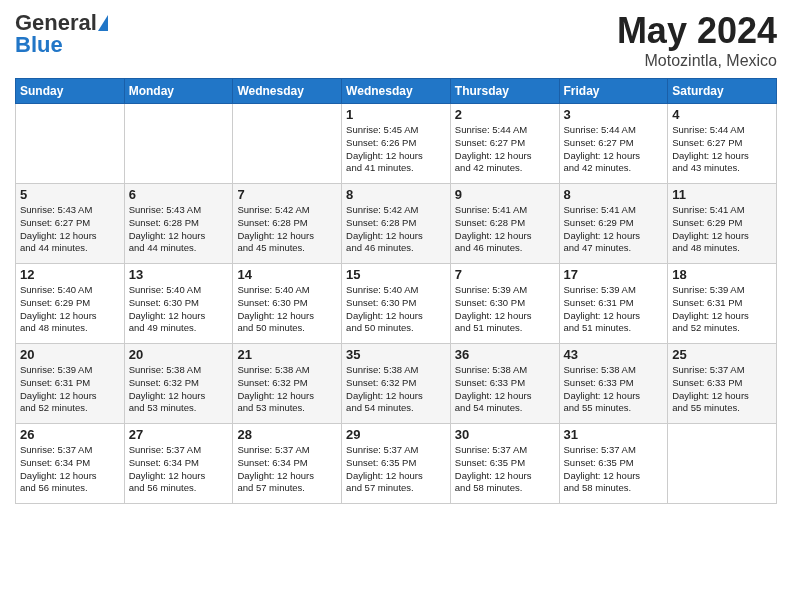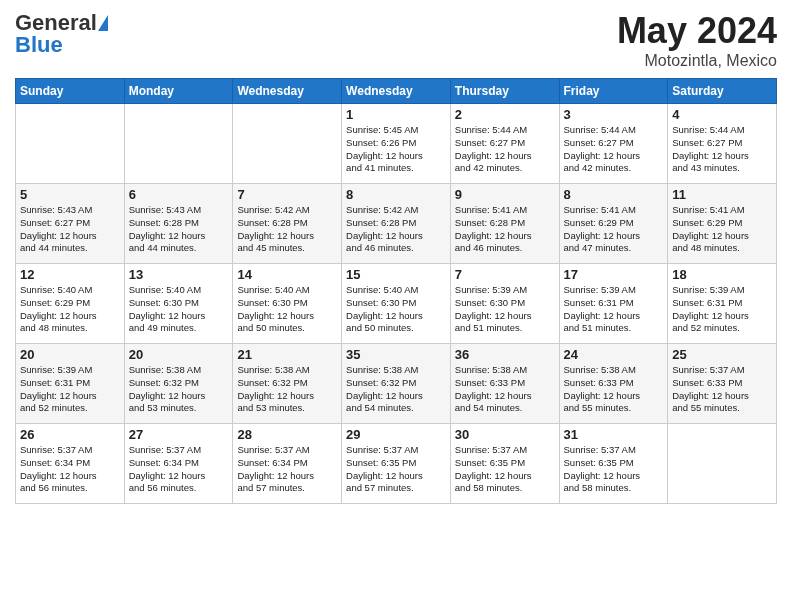--- a/index.html
+++ b/index.html
@@ -208,21 +208,21 @@
           </td>
           <td>
             <span class="day-number">35</span>
             <div class="day-info">Sunrise: 5:38 AM<br>Sunset: 6:32 PM<br>Daylight: 12 hours<br>and 54 minutes.</div>
           </td>
           <td>
             <span class="day-number">36</span>
             <div class="day-info">Sunrise: 5:38 AM<br>Sunset: 6:33 PM<br>Daylight: 12 hours<br>and 54 minutes.</div>
           </td>
           <td>
-            <span class="day-number">24</span>
+            <span class="day-number">43</span>
             <div class="day-info">Sunrise: 5:38 AM<br>Sunset: 6:33 PM<br>Daylight: 12 hours<br>and 55 minutes.</div>
           </td>
           <td>
             <span class="day-number">25</span>
             <div class="day-info">Sunrise: 5:37 AM<br>Sunset: 6:33 PM<br>Daylight: 12 hours<br>and 55 minutes.</div>
           </td>
         </tr>
         <tr class="row-odd">
           <td>
             <span class="day-number">26</span>

